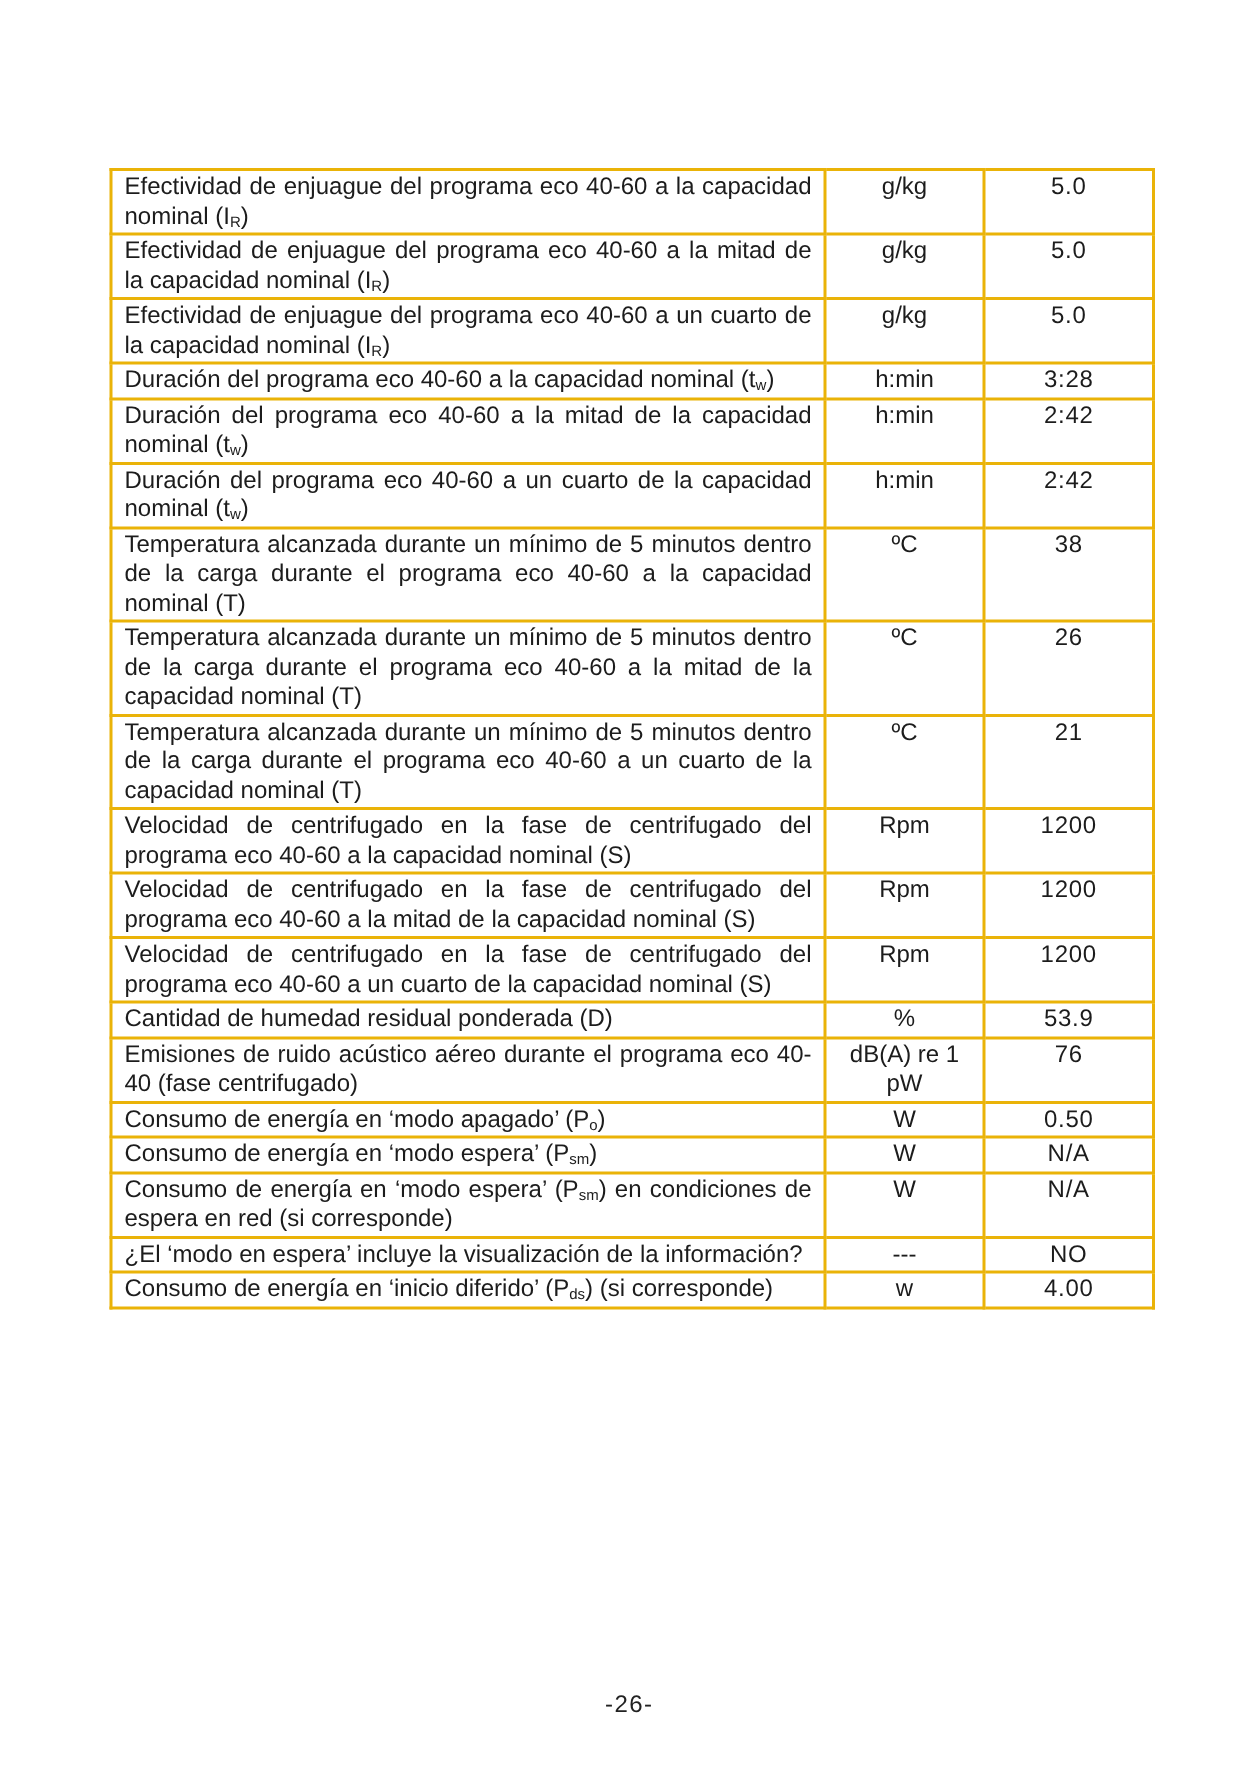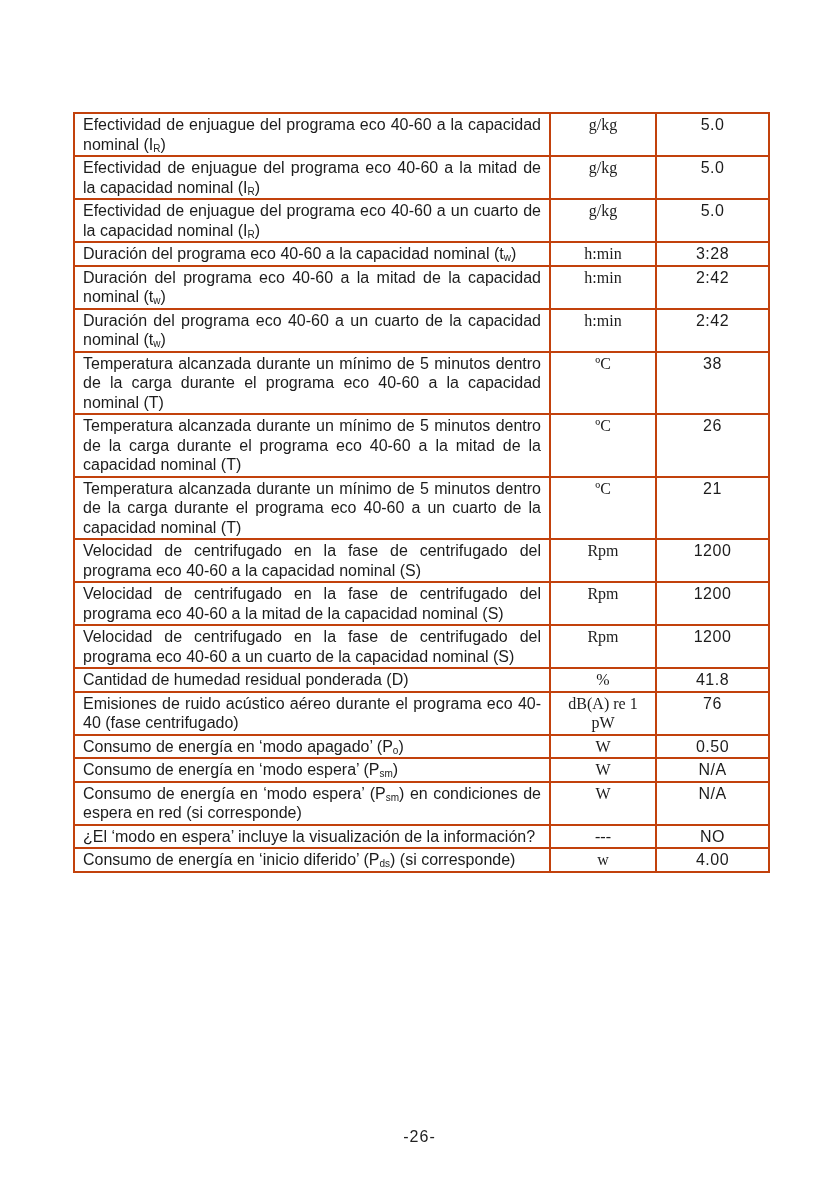--- a/index.html
+++ b/index.html
@@ -17,33 +17,32 @@
     left: 73px;
     top: 112px;
     width: 695px;
   }
   table.spec {
     border-collapse: collapse;
     width: 695px;
     table-layout: fixed;
   }
   table.spec td {
-    border: 2px solid #c2410c;
+    border: 2px solid #eab308;
     vertical-align: top;
     font-size: 16px;
     line-height: 19.5px;
     padding: 1px 8px;
   }
   td.param {
     text-align: justify;
   }
   td.unit {
     text-align: center;
     padding: 1px 4px;
-    font-family: Liberation Serif, serif;
   }
   td.value {
     text-align: center;
     padding: 3px 4px 1px;
     font-size: 15px;
     letter-spacing: 0.5px;
     margin-top: 28px;
   }
   sub {
     font-size: 10px;
@@ -128,21 +127,21 @@
           <td class="value">1200</td>
         </tr>
         <tr>
           <td class="param">Velocidad de centrifugado en la fase de centrifugado del programa eco 40-60 a un cuarto de la capacidad nominal (S)</td>
           <td class="unit">Rpm</td>
           <td class="value">1200</td>
         </tr>
         <tr>
           <td class="param">Cantidad de humedad residual ponderada (D)</td>
           <td class="unit">%</td>
-          <td class="value">41.8</td>
+          <td class="value">53.9</td>
         </tr>
         <tr>
           <td class="param">Emisiones de ruido acústico aéreo durante el programa eco 40-40 (fase centrifugado)</td>
           <td class="unit">dB(A) re 1 pW</td>
           <td class="value">76</td>
         </tr>
         <tr>
           <td class="param">Consumo de energía en ‘modo apagado’ (P<sub>o</sub>)</td>
           <td class="unit">W</td>
           <td class="value">0.50</td>

